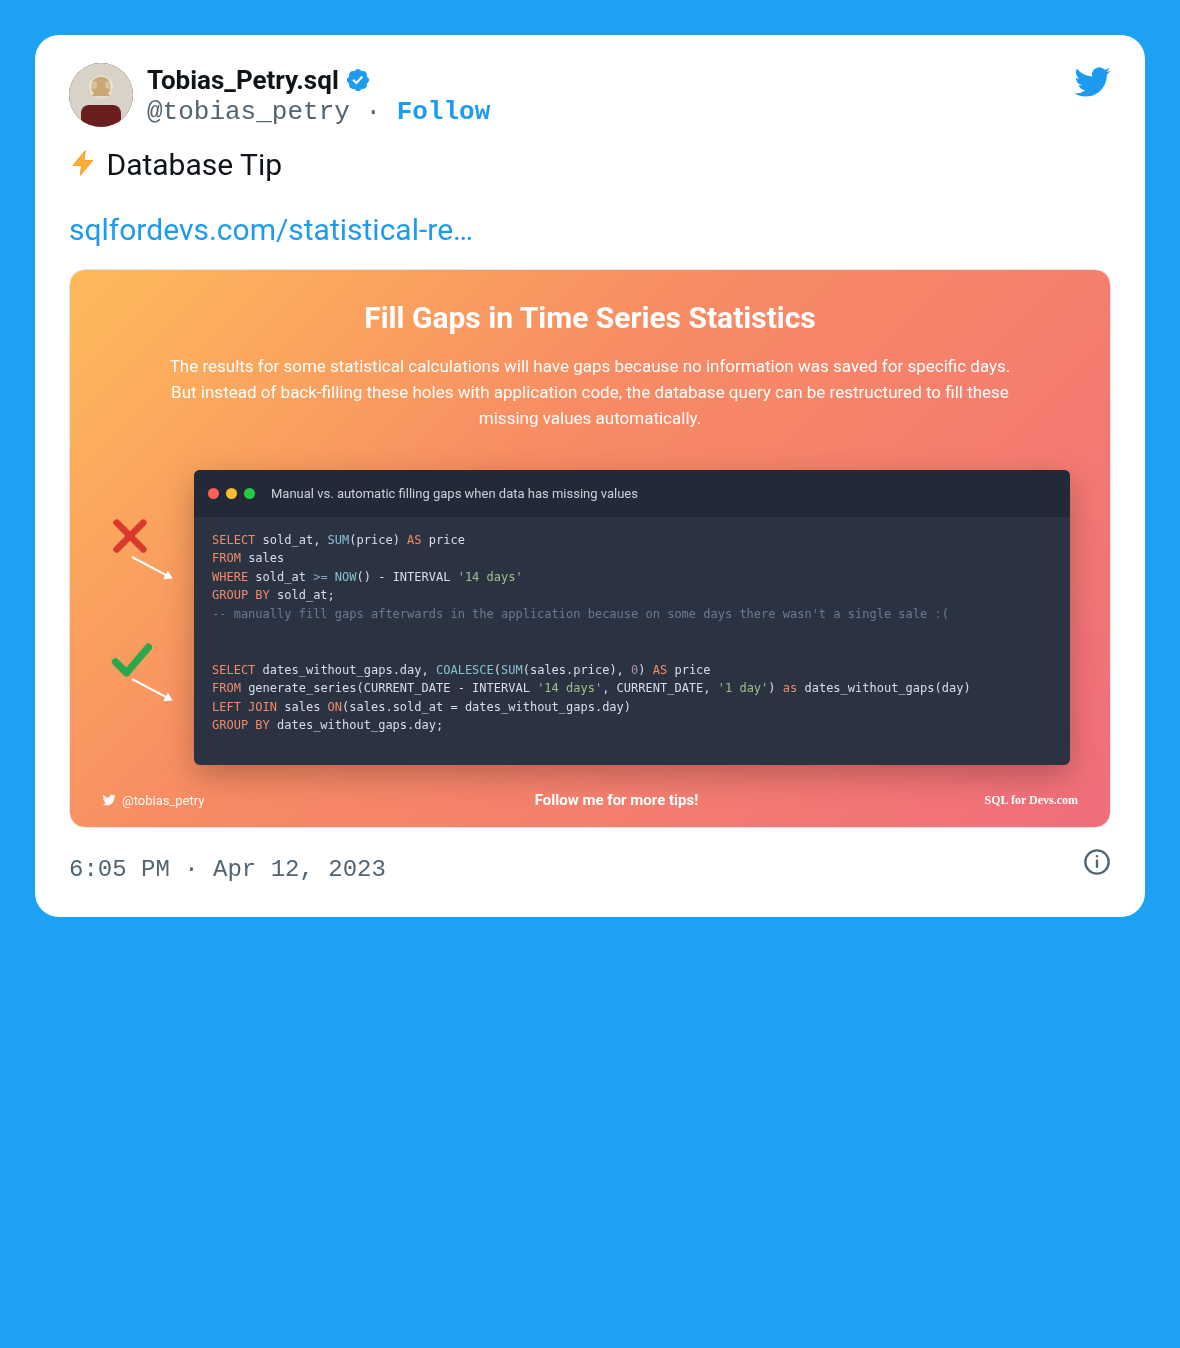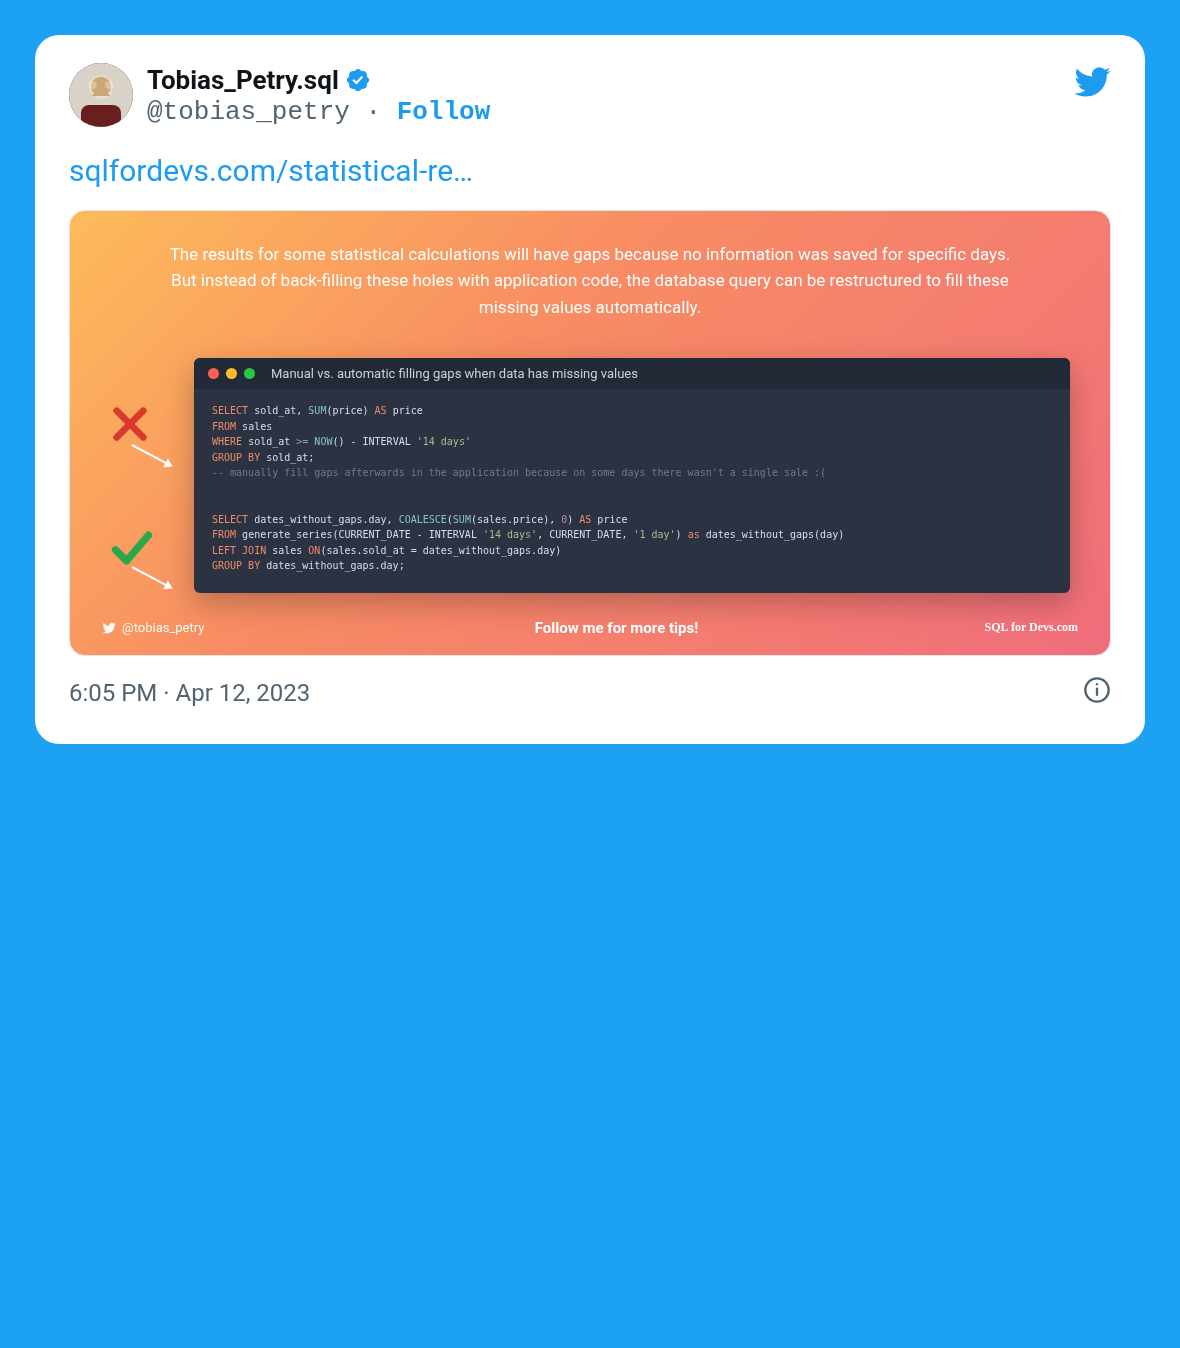--- a/index.html
+++ b/index.html
@@ -150,34 +150,34 @@
     background: #2b3342;
     border-radius: 6px;
     overflow: hidden;
     box-shadow: 0 10px 30px rgba(0,0,0,0.25);
     margin-left: 30px;
   }
   .window-bar {
     display: flex;
     align-items: center;
     gap: 10px;
-    padding: 8px 14px;
+    padding: 16px 14px;
     background: #232a37;
     font-size: 13px;
     color: #cbd0da;
   }
   .dots { display: flex; gap: 7px; margin-right: 6px; }
   .dot { width: 11px; height: 11px; border-radius: 50%; }
   .dot.r { background: #ff5f56; }
   .dot.y { background: #ffbd2e; }
   .dot.g { background: #27c93f; }
   .code-body {
-    padding: 14px 18px 19px;
+    padding: 14px 18px 30px;
     font-family: "Menlo", "Consolas", monospace;
-    font-size: 10px;
+    font-size: 12px;
     line-height: 1.55;
     color: #c5cddb;
     white-space: pre;
     overflow-x: auto;
   }
   .kw { color: #f08b68; }
   .fn { color: #88c0d0; }
   .str { color: #a3be8c; }
   .ident { color: #d8dee9; }
   .num { color: #b48ead; }
@@ -205,24 +205,25 @@
     padding-left: 44px;
   }
   .embed-footer .brand {
     font-family: Liberation Serif, serif;
     font-size: 12px;
     font-weight: 600;
   }
   .timestamp-row {
     display: flex;
     justify-content: space-between;
-    align-items: center;
+    align-items: flex-end;
     margin-top: 20px;
     color: #536471;
     font-size: 24px;
+    font-family: Liberation Mono, monospace;
   }
   .info-icon {
     width: 28px;
     height: 28px;
     color: #536471;
   }
 </style>
 </head>
 <body>
 
@@ -255,25 +256,34 @@
       </div>
     </div>
     <div>
       <svg class="twitter-logo" viewBox="0 0 24 24" fill="currentColor">
           <path d="M23.643 4.937c-.835.37-1.732.62-2.675.733a4.67 4.67 0 0 0 2.048-2.578 9.3 9.3 0 0 1-2.958 1.13 4.66 4.66 0 0 0-7.938 4.25 13.229 13.229 0 0 1-9.602-4.868c-.4.69-.63 1.49-.63 2.342 0 1.616.823 3.043 2.072 3.878a4.643 4.643 0 0 1-2.11-.583v.06a4.66 4.66 0 0 0 3.737 4.568 4.692 4.692 0 0 1-2.104.08 4.661 4.661 0 0 0 4.352 3.234 9.348 9.348 0 0 1-5.786 1.995 9.5 9.5 0 0 1-1.112-.065 13.175 13.175 0 0 0 7.14 2.093c8.57 0 13.255-7.098 13.255-13.254 0-.2-.005-.402-.014-.602a9.47 9.47 0 0 0 2.323-2.41z"></path>
         </svg>
     </div>
   </div>
 
   <div class="tweet-body">
+    <div>
+      <span class="emoji-bolt">
+        <svg viewBox="0 0 24 24">
+            <path d="M13 2L3 14h7l-1 8 10-12h-7l1-8z" fill="#ffac33" stroke="#f57c00" stroke-width="0.5"></path>
+          </svg>
+      </span>
+      <span>Database Tip</span>
+    </div>
   </div>
 
   <a class="tweet-link">sqlfordevs.com/statistical-re…</a>
 
   <div class="embed">
+    <div class="embed-title">Fill Gaps in Time Series Statistics</div>
     <div class="embed-desc">The results for some statistical calculations will have gaps because no information was saved for specific days. But instead of back-filling these holes with application code, the database query can be restructured to fill these missing values automatically.</div>
 
     <div class="code-row">
       <div class="mark-col">
         <div class="mark-cross">
           <svg viewBox="0 0 24 24" width="40" height="40">
               <path d="M4 4l16 16M20 4L4 20" stroke="#d93a2b" stroke-width="4" stroke-linecap="round"></path>
             </svg>
           <div class="arrow-line"></div>
         </div>

